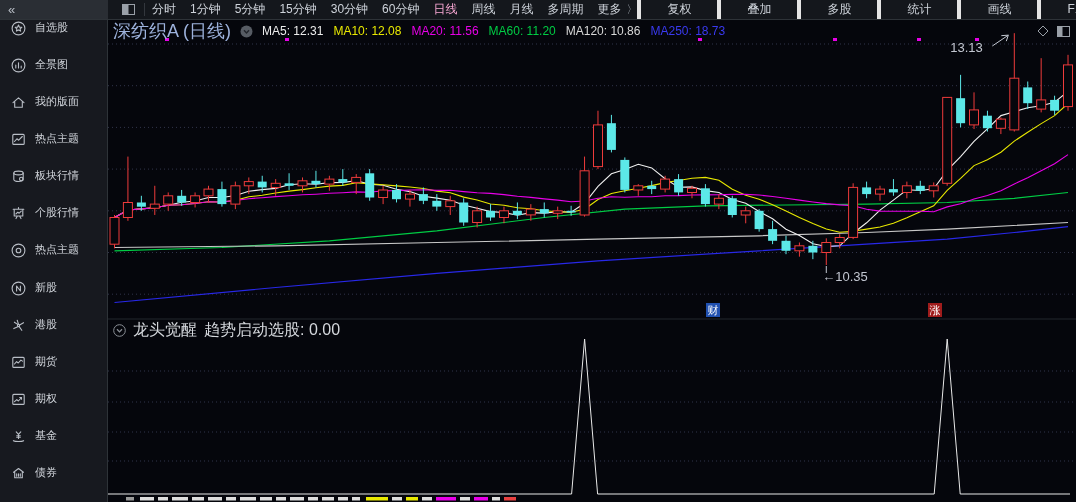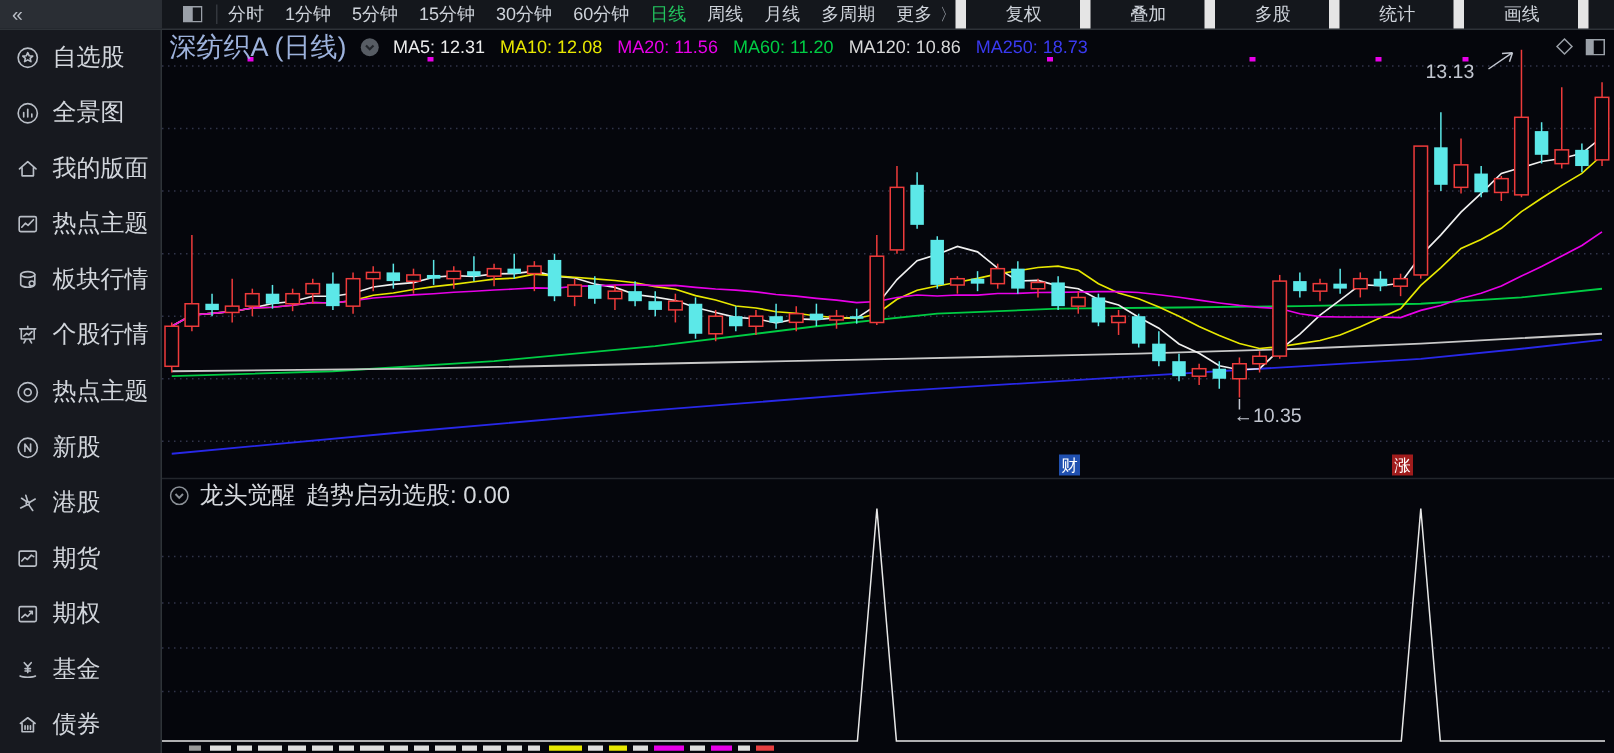--- a/index.html
+++ b/index.html
@@ -6,29 +6,29 @@
   #app{position:relative;width:1076px;height:502px;background:#05060c;overflow:hidden;
        font-family:"Liberation Sans","DejaVu Sans",sans-serif;color:#c9ced6;}
   
   #topbar{position:absolute;left:0;top:0;width:1076px;height:19px;background:#14171c;
           border-bottom:1px solid #2e3338;display:flex;align-items:center;font-size:12px;z-index:5;}
   #topbar-cap{width:108px;height:19px;background:#2a2e34;display:flex;align-items:center;flex:none;}
   #collapse{color:#b9bec6;font-size:13px;padding-left:8px;}
   #panel-icon-wrap{padding:0 9px 0 14px;border-right:1px solid #33373d;height:13px;display:flex;align-items:center;}
   #periods{display:flex;align-items:center;height:19px;text-align:right;}
   .period{padding:0 7px;color:#ced3da;cursor:default;white-space:nowrap;}
-  .period.active{color:#22c55e;}
+  .period.active{color:#f9a8d4;}
   #more-chevron{color:#9aa0a8;font-size:11px;margin-left:-2px;}
   #tools{margin-left:auto;display:flex;align-items:center;height:19px;margin-right:-38px;}
-  .tool{padding:0 26px;border-left:7px solid #e5e5e5;color:#ced3da;white-space:nowrap;height:19px;line-height:19px;}
+  .tool{padding:0 26px;border-left:4px solid #e5e5e5;color:#ced3da;white-space:nowrap;height:19px;line-height:19px;}
   
   #sidebar{position:absolute;left:0;top:20px;width:107px;height:482px;background:#17191f;
            border-right:1px solid #2e3338;display:flex;flex-direction:column;z-index:4;}
-  .side-item{height:37.1px;display:flex;align-items:center;gap:8px;padding-left:10px;
-             font-size:16px;color:#d2d6dc;cursor:default;}
+  .side-item{height:37.1px;display:flex;align-items:flex-start;gap:8px;padding-left:10px;
+             font-size:11px;color:#d2d6dc;cursor:default;}
   .side-item svg{width:17px;height:17px;flex:none;}
   .icon-stroke{stroke:#b9bec6;fill:none;stroke-width:1.1;stroke-linecap:round;stroke-linejoin:round;}
   
   #main{position:absolute;left:108px;top:19px;width:968px;height:483px;background:#05060c;}
   #chart-svg{position:absolute;left:0;top:0;z-index:1;}
   #chart-header{position:absolute;left:0;top:0;right:0;height:24px;display:flex;align-items:center;
                 gap:9px;padding:0 6px 0 5px;font-size:12px;z-index:3;pointer-events:none;}
   #stock-name{color:#9db2dc;font-size:18px;}
   .ma-item{white-space:nowrap;}
   #header-right{margin-left:auto;display:flex;align-items:center;gap:8px;}

